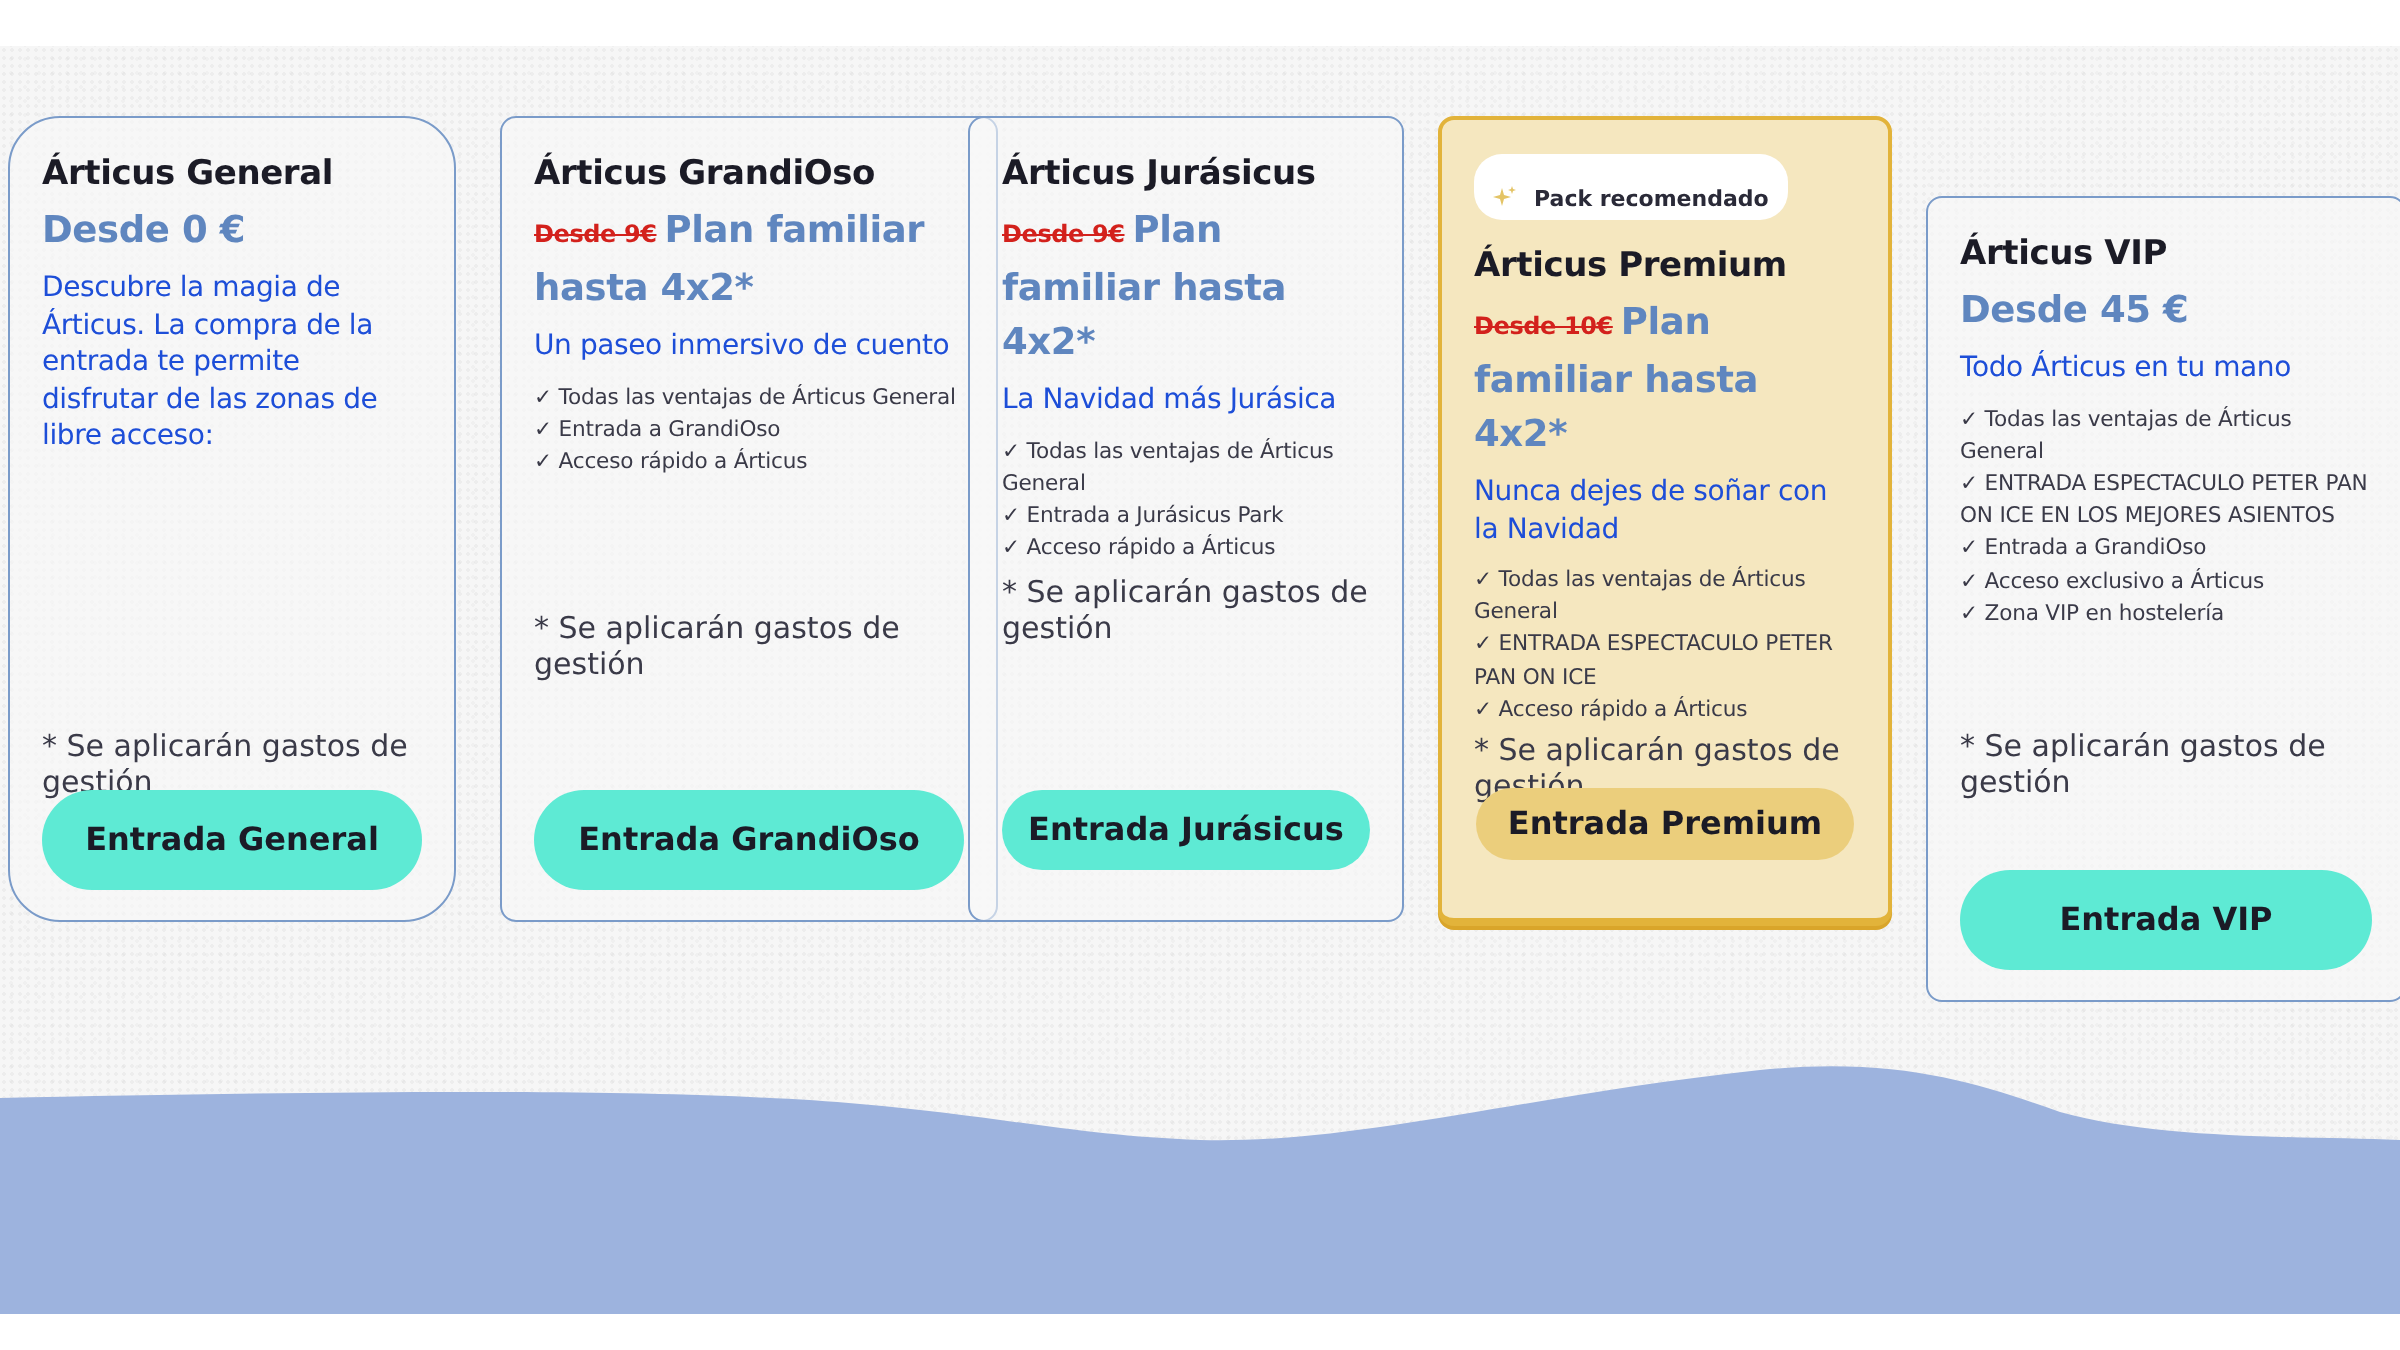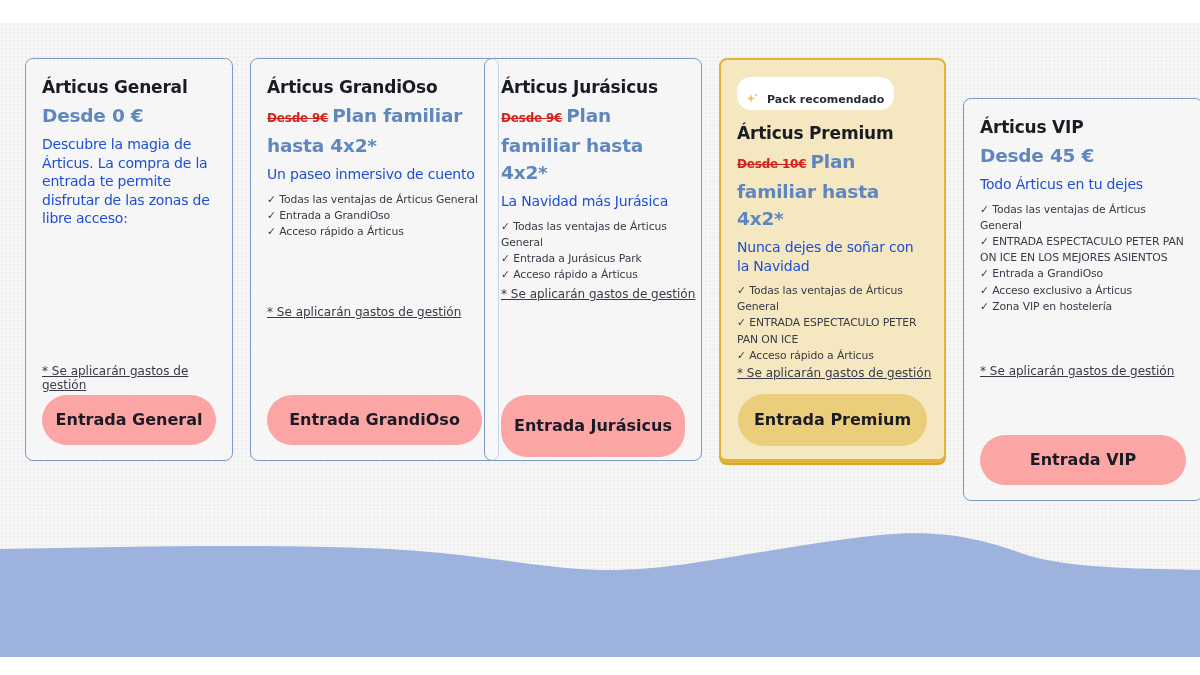--- a/index.html
+++ b/index.html
@@ -58,42 +58,42 @@
     color: #d3211c; text-decoration: line-through; font-size: 12px;
     margin-right: 4px;
   }
   .desc {
     font-size: 14px; line-height: 18.5px; color: #1d4ed8;
     margin-bottom: 8px;
     letter-spacing: -0.2px;
   }
   .features { list-style: none; font-size: 10.8px; line-height: 16.2px; color: #3a3a48; }
   .features li { letter-spacing: -0.1px; }
-  .note { position: absolute; font-size: 12px; color: #3a3a48; left: 16px; text-decoration: underline; }
+  .note { position: absolute; font-size: 15px; color: #3a3a48; left: 16px; }
   .cta {
     position: absolute; left: 16px; right: 16px;
-    background: #fca5a5; border: none; border-radius: 26px;
+    background: #5eead4; border: none; border-radius: 26px;
     font-family: "DejaVu Sans", sans-serif;
     font-weight: bold; font-size: 16px; color: #1b1b26;
     line-height: 18px;
     display: flex; align-items: center; justify-content: center; text-align: center;
     cursor: pointer;
   }
   .premium .cta { background: #ebce7c; }
 </style>
 </head>
 <body>
 
 <div class="bg-texture"></div>
 
 <svg class="wave" viewBox="0 0 1200 127" preserveAspectRatio="none">
   <path d="M0,19 C150,16 330,13 430,22 C500,28 540,38 600,40 C680,42 760,18 880,5 C950,-2 990,12 1030,26 C1080,40 1150,38 1200,40 L1200,127 L0,127 Z" fill="#9db3de"></path>
 </svg>
 
-<div class="card" style="left:25px; width:208px;">
+<div class="card" style="left:4px; width:224px;border-radius:26px;">
   <div class="title">Árticus General</div>
   <div class="price"><span>Desde 0 €</span></div>
   <div class="desc">Descubre la magia de Árticus. La compra de la entrada te permite disfrutar de las zonas de libre acceso:</div>
   <div class="note" style="top:305px;">* Se aplicarán gastos de gestión</div>
   <button class="cta" style="top:336px; height:50px;">Entrada General</button>
 </div>
 
 <div class="card" style="left:250px; width:249px;">
   <div class="title">Árticus GrandiOso</div>
   <div class="price"><span class="old">Desde 9€</span><span>Plan familiar hasta 4x2*</span></div>
@@ -110,47 +110,47 @@
 <div class="card" style="left:484px; width:218px;">
   <div class="title">Árticus Jurásicus</div>
   <div class="price"><span class="old">Desde 9€</span><span>Plan familiar hasta 4x2*</span></div>
   <div class="desc">La Navidad más Jurásica</div>
   <ul class="features">
     <li>✓ Todas las ventajas de Árticus General</li>
     <li>✓ Entrada a Jurásicus Park</li>
     <li>✓ Acceso rápido a Árticus</li>
   </ul>
   <div class="note" style="top:228px;">* Se aplicarán gastos de gestión</div>
-  <button class="cta" style="top:336px; height:62px;">Entrada Jurásicus</button>
+  <button class="cta" style="top:336px; height:40px;">Entrada Jurásicus</button>
 </div>
 
 <div class="card premium" style="left:719px; width:227px; padding-top:17px;">
   <div class="badge">
     <svg viewBox="0 0 14 14">
       <path d="M6 2 L7 5.5 L10.5 6.5 L7 7.5 L6 11 L5 7.5 L1.5 6.5 L5 5.5 Z" fill="#e4c466"></path>
       <path d="M11 1 L11.5 2.5 L13 3 L11.5 3.5 L11 5 L10.5 3.5 L9 3 L10.5 2.5 Z" fill="#e4c466"></path>
     </svg>
     <span>Pack recomendado</span>
   </div>
   <div class="title">Árticus Premium</div>
   <div class="price"><span class="old">Desde 10€</span><span>Plan familiar hasta 4x2*</span></div>
   <div class="desc">Nunca dejes de soñar con la Navidad</div>
   <ul class="features">
     <li>✓ Todas las ventajas de Árticus General</li>
     <li>✓ ENTRADA ESPECTACULO PETER PAN ON ICE</li>
     <li>✓ Acceso rápido a Árticus</li>
   </ul>
   <div class="note" style="top:306px;">* Se aplicarán gastos de gestión</div>
-  <button class="cta" style="top:334px; height:52px; left:17px; right:17px;">Entrada Premium</button>
+  <button class="cta" style="top:334px; height:36px; left:17px; right:17px;">Entrada Premium</button>
 </div>
 
 <div class="card" style="left:963px; width:240px;margin-top:40px;">
   <div class="title">Árticus VIP</div>
   <div class="price"><span>Desde 45 €</span></div>
-  <div class="desc">Todo Árticus en tu dejes</div>
+  <div class="desc">Todo Árticus en tu mano</div>
   <ul class="features">
     <li>✓ Todas las ventajas de Árticus General</li>
     <li>✓ ENTRADA ESPECTACULO PETER PAN ON ICE EN LOS MEJORES ASIENTOS</li>
     <li>✓ Entrada a GrandiOso</li>
     <li>✓ Acceso exclusivo a Árticus</li>
     <li>✓ Zona VIP en hostelería</li>
   </ul>
   <div class="note" style="top:265px;">* Se aplicarán gastos de gestión</div>
   <button class="cta" style="top:336px; height:50px;">Entrada VIP</button>
 </div>

